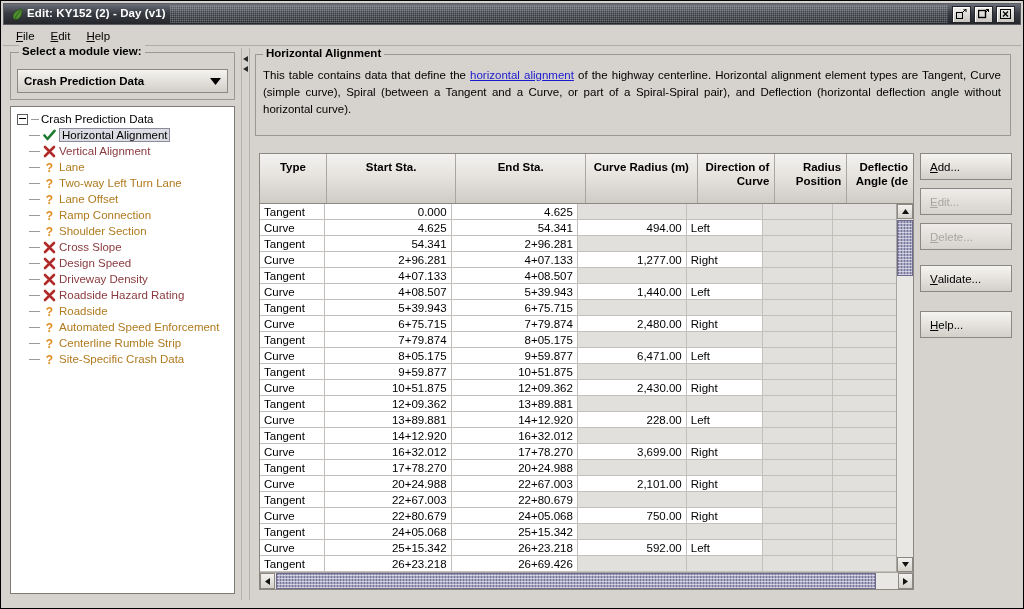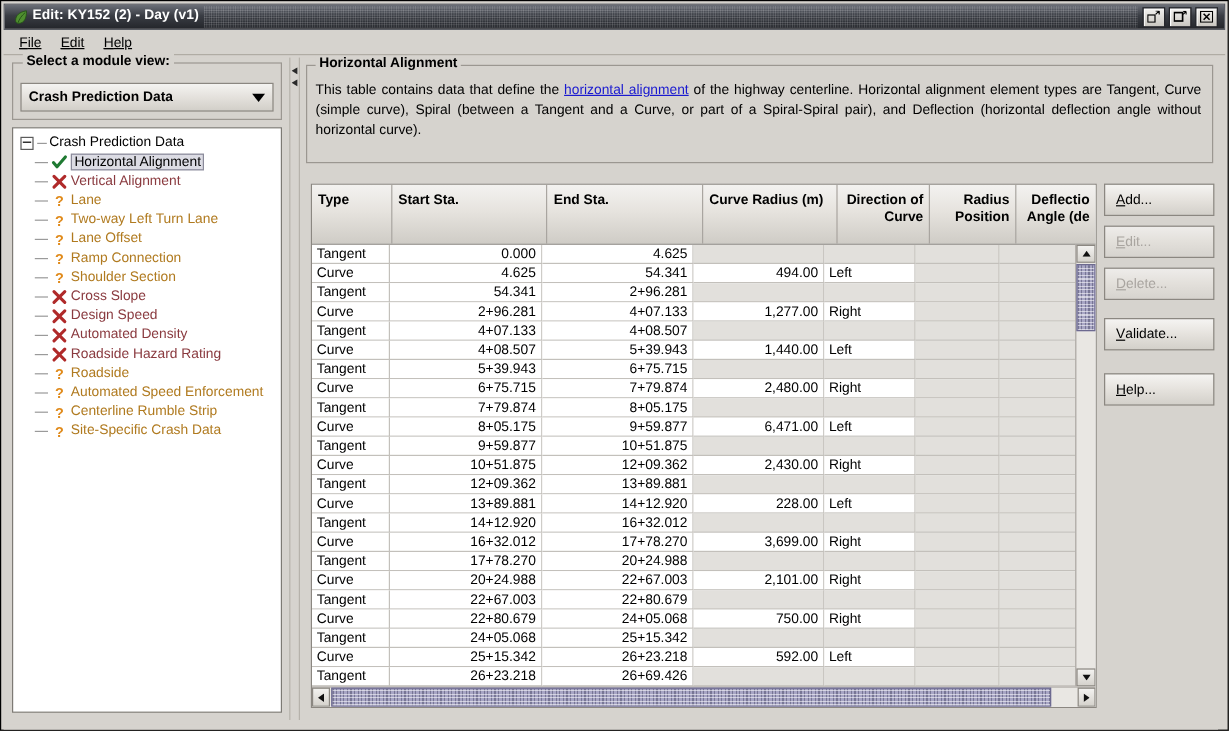--- a/index.html
+++ b/index.html
@@ -67,21 +67,21 @@
     position: absolute; left: 2px; top: 26px;
     width: 1018px; height: 19px;
     background: #d6d3ce;
     border-bottom: 1px solid #b0aca4;
     display: flex; align-items: center;
     box-sizing: border-box;
     padding-left: 5px;
   }
   .menuitem {
     font-size: 11.5px; color: #000;
-    padding: 2px 8px; cursor: default; text-decoration: underline;
+    padding: 2px 8px; cursor: default;
   }
   .menuitem u { text-decoration: underline; }
 
   
   .content {
     position: absolute; left: 3px; top: 47px;
     width: 1016px; height: 557px;
     background: #d6d3ce;
   }
 
@@ -244,21 +244,21 @@
   }
   .th {
     border-right: 1px solid #a9a5a0;
     box-sizing: border-box;
     font-size: 11.5px; font-weight: bold; color: #000;
     padding: 6px 5px 0 5px;
     overflow: hidden;
     line-height: 14px;
     cursor: pointer;
   }
-  .th.c { }
+  .th.c { text-align: center; }
   .th.l { text-align: right; }
   .tbody {
     position: absolute; left: 0; top: 50px;
     width: 637px; height: 368px;
     overflow: hidden;
   }
   .trow { display: flex; height: 16px; box-sizing: border-box; }
   .td {
     border-right: 1px solid #c3c0bb;
     border-bottom: 1px solid #c3c0bb;
@@ -520,21 +520,21 @@
               </span>
               <span class="tree-label err">Design Speed</span>
             </div>
             <div class="tree-child">
               <span class="child-dash"></span>
               <span class="status-icon">
                 <svg width="13" height="13" viewBox="0 0 13 13">
                   <path d="M2 2 L11 11 M11 2 L2 11" stroke="#b02a2a" stroke-width="2.6" stroke-linecap="round"></path>
                 </svg>
               </span>
-              <span class="tree-label err">Automated Density</span>
+              <span class="tree-label err">Driveway Density</span>
             </div>
             <div class="tree-child">
               <span class="child-dash"></span>
               <span class="status-icon">
                 <svg width="13" height="13" viewBox="0 0 13 13">
                   <path d="M2 2 L11 11 M11 2 L2 11" stroke="#b02a2a" stroke-width="2.6" stroke-linecap="round"></path>
                 </svg>
               </span>
               <span class="tree-label err">Roadside Hazard Rating</span>
             </div>

